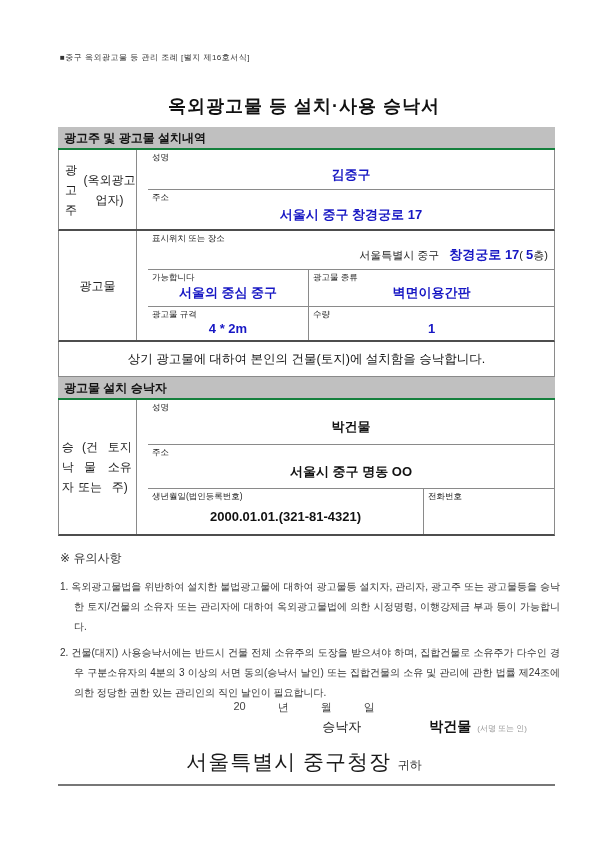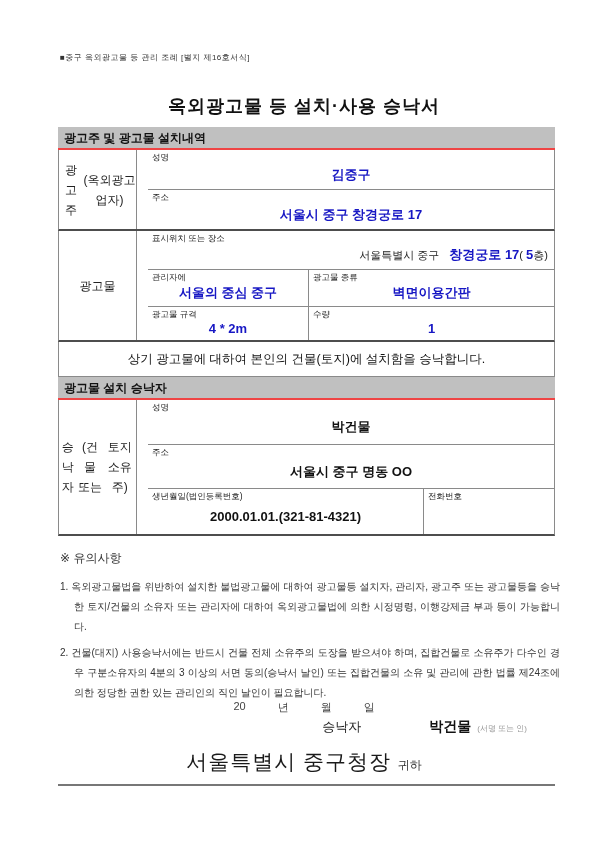--- a/index.html
+++ b/index.html
@@ -6,21 +6,21 @@
   .page{
     width:576px;height:860px;background:#ffffff;position:relative;
     font-family:"Liberation Sans","DejaVu Sans",sans-serif;color:#1a1a1a;
     overflow:hidden;
     border-radius:31px;
   }
   .header-note{position:absolute;left:60px;top:52px;font-size:8px;color:#333;letter-spacing:0.5px;}
   .doc-title{position:absolute;left:0;top:94px;width:608px;text-align:center;
     font-size:18px;font-weight:bold;letter-spacing:1px;color:#111;}
   .form{position:absolute;left:58px;top:127px;width:497px;}
-  .section-bar{background:#c0c0c0;border-bottom:2px solid #ef4444;
+  .section-bar{background:#c0c0c0;border-bottom:2px solid #15803d;
     font-size:12px;font-weight:bold;color:#111;padding:3px 6px 2px 6px;height:16px;line-height:16px;}
   .tbl{border-left:1px solid #8a8a8a;border-right:1px solid #8a8a8a;display:flex;}
   .tbl.heavy-bottom{border-bottom:2px solid #4d4d4d;}
   .tbl.heavy-top{border-top:2px solid #4d4d4d;}
   .label-col{width:77px;display:flex;justify-content:center;
     align-items:center;font-size:12px;color:#222;border-right:1px solid #8a8a8a;
     text-align:center;line-height:20px;}
   .content-col{flex:1;display:flex;flex-direction:column;min-width:0;margin-left:11px;}
   .row{display:flex;}
   .row + .row{border-top:1px solid #8a8a8a;}
@@ -102,21 +102,21 @@
           <div class="cell">
             <div class="cell-label">표시위치 또는 장소</div>
             <div class="loc-line">
               <span class="loc-center"><span class="loc-prefix">서울특별시 중구</span><span class="loc-main blue">창경궁로 17</span></span>
               <span class="loc-floor"><span>( </span><b class="blue">5</b><span>층)</span></span>
             </div>
           </div>
         </div>
         <div class="row h36">
           <div class="cell" style="flex:0 0 160px;">
-            <div class="cell-label">관리자에</div>
+            <div class="cell-label">가능합니다</div>
             <div class="cell-value blue">서울의 중심 중구</div>
           </div>
           <div class="cell">
             <div class="cell-label">광고물 종류</div>
             <div class="cell-value blue">벽면이용간판</div>
           </div>
         </div>
         <div class="row h33">
           <div class="cell" style="flex:0 0 160px;">
             <div class="cell-label">광고물 규격</div>

